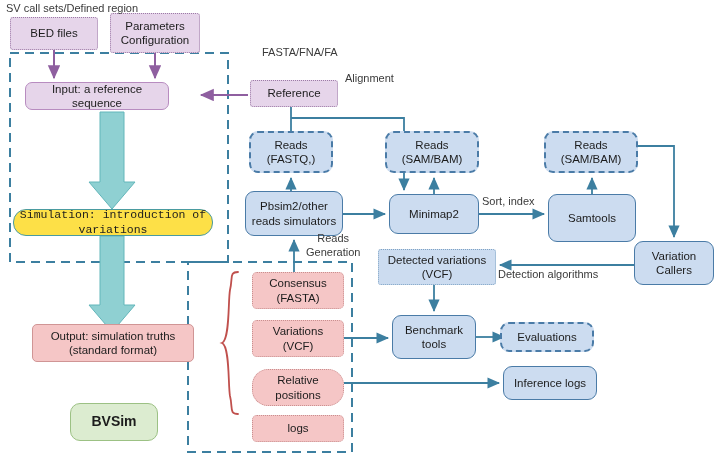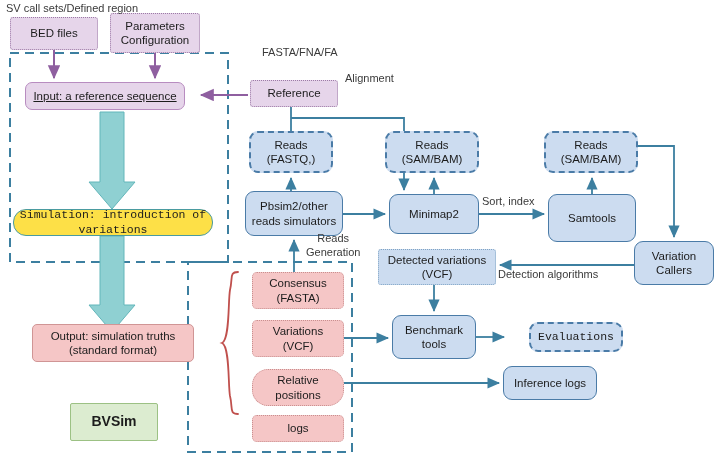--- a/index.html
+++ b/index.html
@@ -74,21 +74,21 @@
     border-radius: 5px;
   }
   .pink-dotted {
     background: #f5c6c6;
     border: 1.5px dotted #c98f8f;
     border-radius: 5px;
   }
   .green-solid {
     background: #dcecd0;
     border: 1.3px solid #9cc184;
-    border-radius: 2px;
+    border-radius: 10px;
   }
 
   .edge-label {
     position: absolute;
     color: #3a3a3a;
     white-space: nowrap;
     z-index: 4;
   }
   .caption {
     position: absolute;
@@ -162,21 +162,21 @@
   <div class="edge-label" style="left:482px; top:195px; font-size:11px;">Sort, index</div>
   <div class="edge-label" style="left:306px; top:232px; font-size:11px; white-space:pre-line; text-align:center; line-height:1.25;">Reads
 Generation</div>
   <div class="edge-label" style="left:498px; top:268px; font-size:11px;">Detection algorithms</div>
 
   <div class="node purple-dotted" style="left:10px; top:17px; width:88px; height:33px; font-size:11.5px;">BED files</div>
 
   <div class="node purple-dotted" style="left:110px; top:13px; width:90px; height:40px; font-size:11.5px;">Parameters
 Configuration</div>
 
-  <div class="node purple-solid" style="left:25px; top:82px; width:160px; height:28px; font-size:11.5px;text-decoration:underline;">Input: a reference sequence</div>
+  <div class="node purple-solid" style="left:25px; top:82px; width:144px; height:28px; font-size:11.5px;">Input: a reference sequence</div>
 
   <div class="node purple-dotted" style="left:250px; top:80px; width:88px; height:27px; font-size:11.5px;">Reference</div>
 
   <div class="node blue-dashed" style="left:249px; top:131px; width:84px; height:42px; font-size:11.5px;">Reads
 (FASTQ,)</div>
 
   <div class="node blue-dashed" style="left:385px; top:131px; width:94px; height:42px; font-size:11.5px;">Reads
 (SAM/BAM)</div>
 
   <div class="node blue-dashed" style="left:544px; top:131px; width:94px; height:42px; font-size:11.5px;">Reads
@@ -209,17 +209,17 @@
 positions</div>
 
   <div class="node pink-dotted" style="left:252px; top:415px; width:92px; height:27px; font-size:11.5px;text-align:right;">logs</div>
 
   <div class="node blue-dotted" style="left:378px; top:249px; width:118px; height:36px; font-size:11.5px;">Detected variations
 (VCF)</div>
 
   <div class="node blue-solid" style="left:392px; top:315px; width:84px; height:44px; font-size:11.5px;">Benchmark
 tools</div>
 
-  <div class="node blue-dashed" style="left:529px; top:322px; width:94px; height:30px; font-size:11.5px;font-family:Liberation Mono, monospace;">Evaluations</div>
+  <div class="node blue-dashed" style="left:500px; top:322px; width:94px; height:30px; font-size:11.5px;">Evaluations</div>
 
   <div class="node blue-solid" style="left:503px; top:366px; width:94px; height:34px; font-size:11.5px;">Inference logs</div>
 
 </div>
 
 </body></html>

